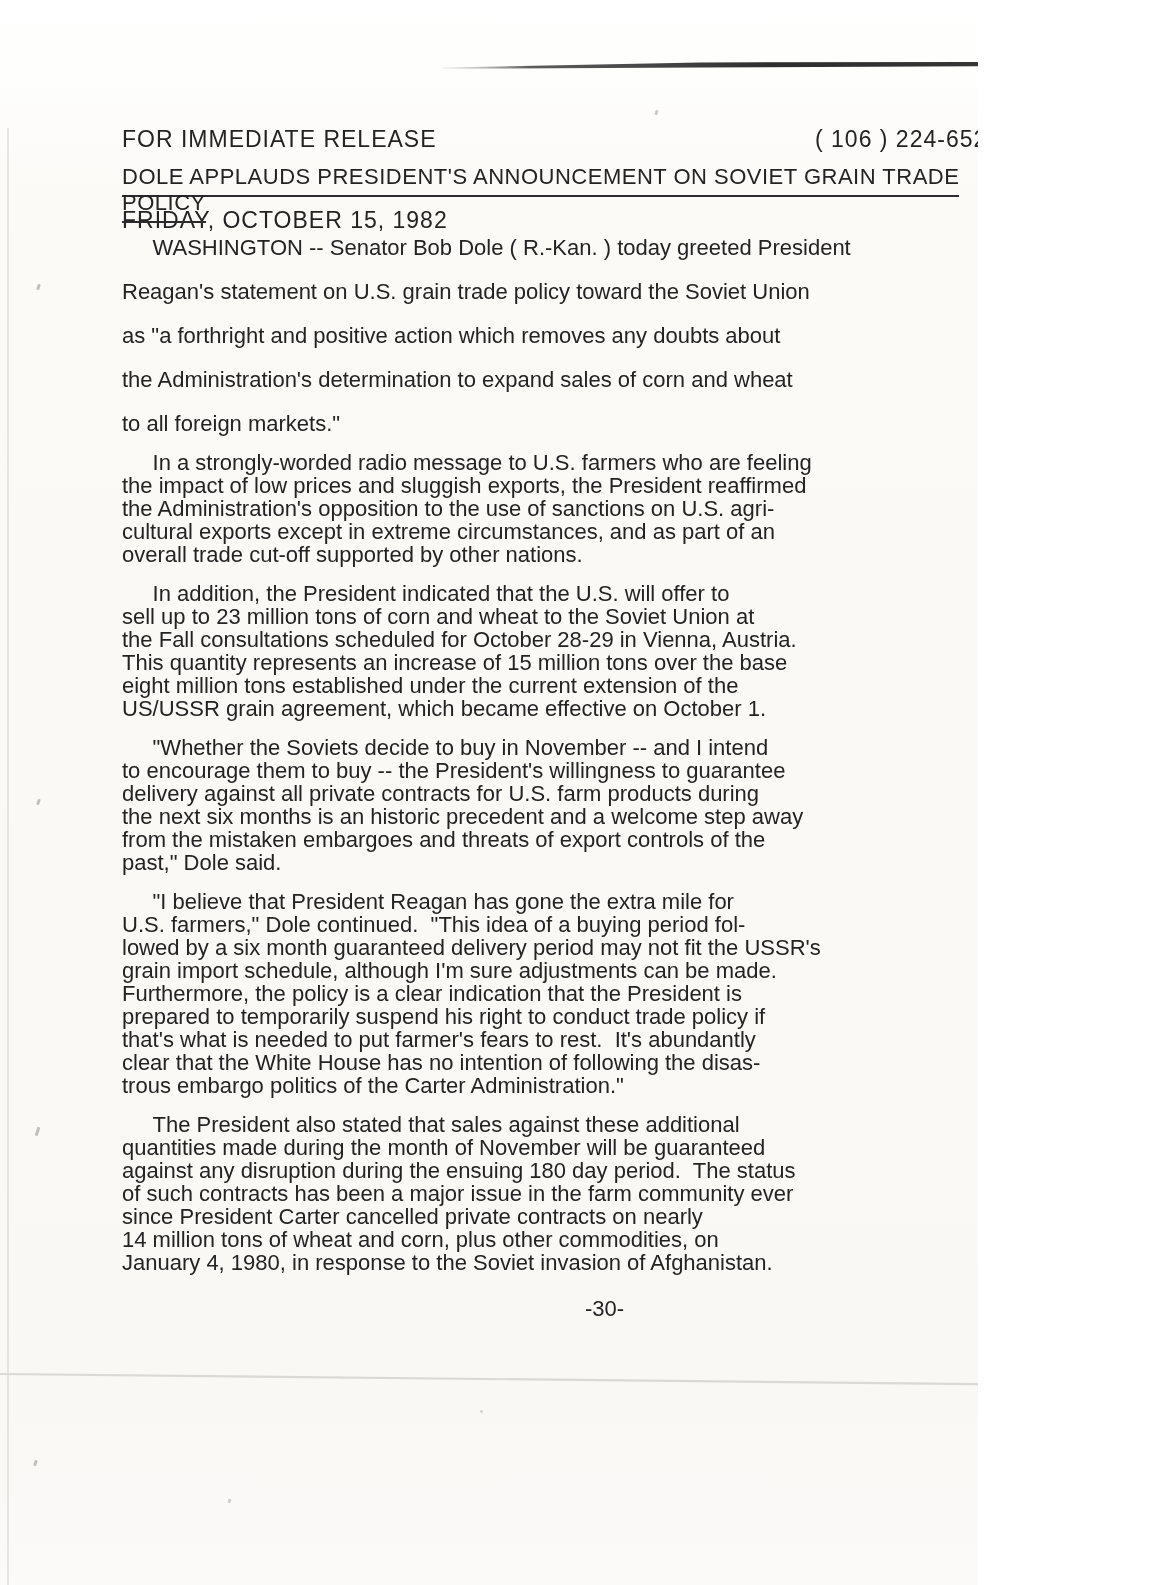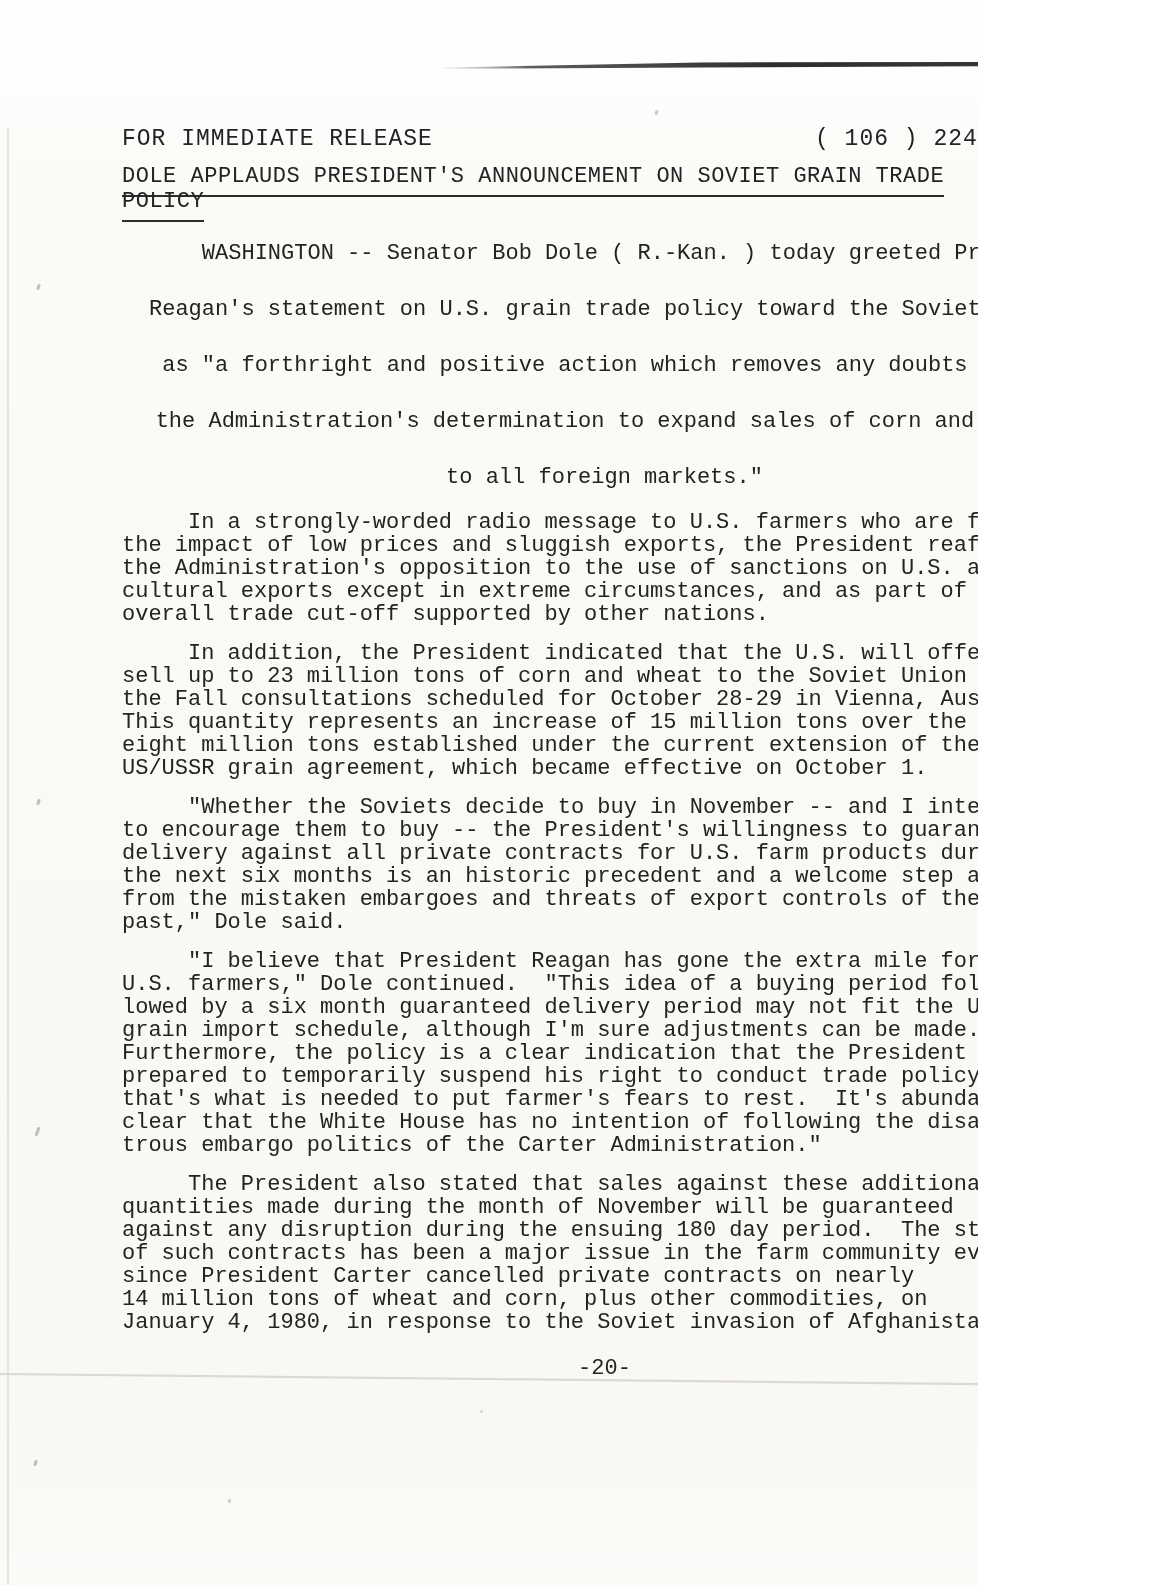--- a/index.html
+++ b/index.html
@@ -9,21 +9,21 @@
   }
   .page {
     position: relative;
     width: 978px;
     height: 1585px;
     overflow: hidden;
     background: linear-gradient(180deg,
       #ffffff 0%, #fefefd 4%,
       #fbfaf7 12%, #faf9f6 55%,
       #f9f8f5 88%, #fbfaf8 100%);
-    font-family: Liberation Mono, monospace;
+    font-family: Liberation Sans, sans-serif;
     color: #232323;
   }
   
   .edge-line {
     position: absolute;
     left: 7px; top: 128px; bottom: 0;
     width: 2px;
     background: #e6e4e0;
   }
   
@@ -64,23 +64,22 @@
     left: 122px; top: 226px;
     width: 965px;
   }
   .para {
     margin: 0 0 16px 0;
     font-size: 22px;
     line-height: 23px;
     white-space: pre-wrap;
   }
   .para.double {
-    line-height: 56px;
+    line-height: 44px;
     margin-bottom: 5px;
-    text-align: center;
   }
   .footer-mark {
     margin-top: 22px;
     text-align: center;
     font-size: 22px;
   }
   
   .speck {
     position: absolute;
     width: 3px; height: 6px;
@@ -115,20 +114,21 @@
   </svg>
 
   <div class="edge-line"></div>
 
   <svg class="seam-svg" width="1170" height="40" viewBox="0 0 1170 40">
     <line x1="0" y1="14" x2="1170" y2="26" stroke="#dbd9d4" stroke-width="2.2"></line>
   </svg>
 
   <div class="header-left">
     <div>FOR IMMEDIATE RELEASE</div>
+    <div>FRIDAY, OCTOBER 15, 1982</div>
   </div>
   <div class="header-right">
     <div>( 106 ) 224-6521</div>
   </div>
 
   <h1 class="doc-title">
     <span class="title-text">DOLE APPLAUDS PRESIDENT'S ANNOUNCEMENT ON SOVIET GRAIN TRADE POLICY</span>
   </h1>
 
   <div class="content">
@@ -163,21 +163,21 @@
 that's what is needed to put farmer's fears to rest.  It's abundantly
 clear that the White House has no intention of following the disas-
 trous embargo politics of the Carter Administration."</p>
     <p class="para">     The President also stated that sales against these additional
 quantities made during the month of November will be guaranteed
 against any disruption during the ensuing 180 day period.  The status
 of such contracts has been a major issue in the farm community ever
 since President Carter cancelled private contracts on nearly
 14 million tons of wheat and corn, plus other commodities, on
 January 4, 1980, in response to the Soviet invasion of Afghanistan.</p>
-    <div class="footer-mark">-20-</div>
+    <div class="footer-mark">-30-</div>
   </div>
 
   <div class="speck s1"></div>
   <div class="speck s2"></div>
   <div class="speck s3"></div>
   <div class="speck s4"></div>
   <div class="speck s5"></div>
   <div class="speck s6"></div>
   <div class="speck s7"></div>
 

